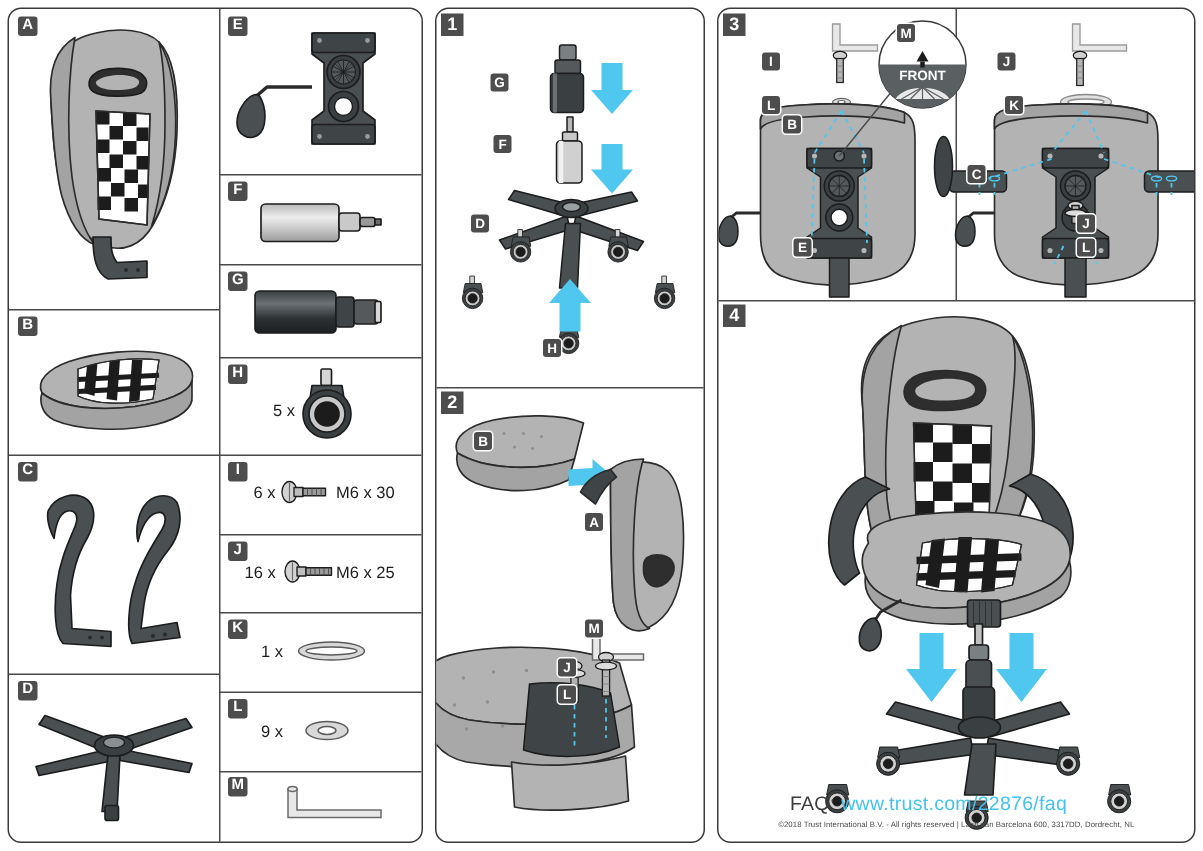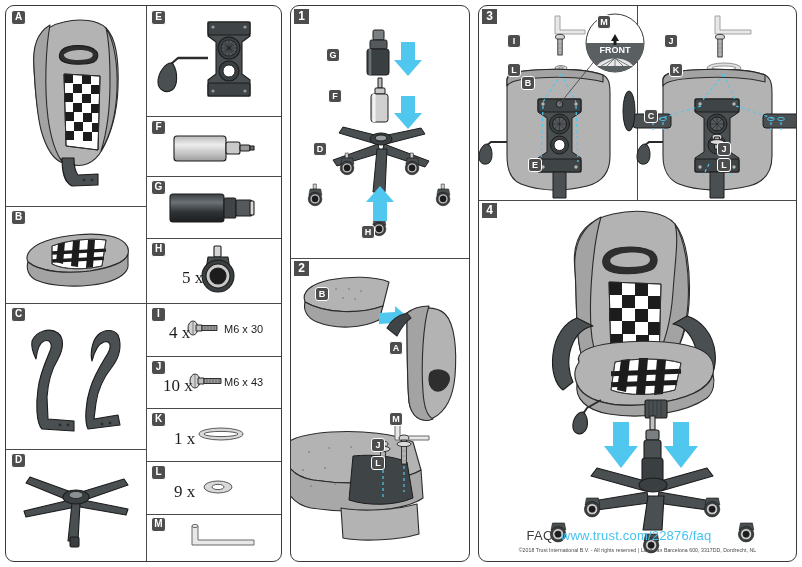--- a/index.html
+++ b/index.html
@@ -25,21 +25,21 @@
          width:13px;height:13px;border:1px solid #ffffff;box-sizing:content-box;
          font-family:"Liberation Sans",sans-serif;}
   .badge.round{border-radius:3px;}
   .badge-float{position:absolute;background:#4d4d4d;color:#fff;font-weight:bold;
          font-size:9px;line-height:12px;text-align:center;width:12px;height:12px;
          border-radius:3px;border:1.2px solid #fff;box-sizing:content-box;z-index:30;}
   .stepbadge{position:absolute;background:#4d4d4d;color:#fff;font-weight:bold;
          font-size:12px;line-height:15px;text-align:center;width:15px;height:15px;
          font-family:"Liberation Sans",sans-serif;}
 
-  .qty{position:absolute;font-size:17px;color:#1c1c1c;font-family:Liberation Serif, serif;white-space:nowrap;}
+  .qty{position:absolute;font-size:11px;color:#1c1c1c;font-family:Liberation Sans, sans-serif;white-space:nowrap;}
   .spec{position:absolute;font-size:11px;color:#1c1c1c;font-family:"Liberation Sans",sans-serif;white-space:nowrap;}
 
   
   #faq-line{position:absolute;left:478px;top:528px;width:282px;text-align:center;
             font-size:13px;color:#3b3b3b;letter-spacing:.2px;}
   #faq-url{color:#45c3ef;}
   #copyright{position:absolute;left:478px;top:547px;width:319px;text-align:center;
              font-size:5.2px;color:#4a4a4a;letter-spacing:.05px;}
 
   svg{display:block;overflow:visible;}
@@ -266,42 +266,42 @@
           <path d="M62 19 L82 19 L84 32 L60 32 Z" fill="#4a4f52"></path>
           <circle cx="72" cy="38" r="16" fill="#3a3f42"></circle>
           <circle cx="72" cy="38" r="12" fill="#c8c8c8"></circle>
           <circle cx="72" cy="38" r="8" fill="#1c1c1c"></circle>
         </g>
       </svg>
     </div>
 
     <div class="cell" style="left:140px;top:297px;width:135px;height:53px;">
       <div class="badge round nosel" style="left:5px;top:4px;">I</div>
-      <div class="qty nosel" style="left:23px;top:20px;">4 x</div>
+      <div class="qty nosel" style="left:23px;top:20px;">6 x</div>
       <div class="spec nosel" style="left:78px;top:20px;">M6 x 30</div>
       <svg width="135" height="53" viewBox="0 0 135 53">
         <g stroke="#1c1c1c" stroke-width=".9" stroke-linejoin="round">
           <ellipse cx="47" cy="25" rx="5" ry="7" fill="#d2d2d2"></ellipse>
           <path d="M47 19 L47 31" stroke="#6a6a6a" stroke-width=".8"></path>
           <rect x="50" y="22" width="6" height="6" fill="#bdbdbd"></rect>
           <rect x="56" y="22.5" width="15" height="5" fill="#9a9a9a"></rect>
           <g stroke="#4a4a4a" stroke-width=".6">
             <line x1="59" y1="22.5" x2="59" y2="27.5"></line>
               <line x1="62" y1="22.5" x2="62" y2="27.5"></line>
             <line x1="65" y1="22.5" x2="65" y2="27.5"></line>
               <line x1="68" y1="22.5" x2="68" y2="27.5"></line>
           </g>
         </g>
       </svg>
     </div>
 
     <div class="cell" style="left:140px;top:350px;width:135px;height:52px;">
       <div class="badge round nosel" style="left:5px;top:4px;">J</div>
-      <div class="qty nosel" style="left:17px;top:20px;">10 x</div>
-      <div class="spec nosel" style="left:78px;top:20px;">M6 x 43</div>
+      <div class="qty nosel" style="left:17px;top:20px;">16 x</div>
+      <div class="spec nosel" style="left:78px;top:20px;">M6 x 25</div>
       <svg width="135" height="52" viewBox="0 0 135 52">
         <g stroke="#1c1c1c" stroke-width=".9" stroke-linejoin="round">
           <ellipse cx="49" cy="25" rx="5" ry="7" fill="#d2d2d2"></ellipse>
           <path d="M49 19 L49 31" stroke="#6a6a6a" stroke-width=".8"></path>
           <rect x="52" y="22" width="6" height="6" fill="#bdbdbd"></rect>
           <rect x="58" y="22.5" width="17" height="5" fill="#9a9a9a"></rect>
           <g stroke="#4a4a4a" stroke-width=".6">
             <line x1="61" y1="22.5" x2="61" y2="27.5"></line>
               <line x1="64" y1="22.5" x2="64" y2="27.5"></line>
             <line x1="67" y1="22.5" x2="67" y2="27.5"></line>

